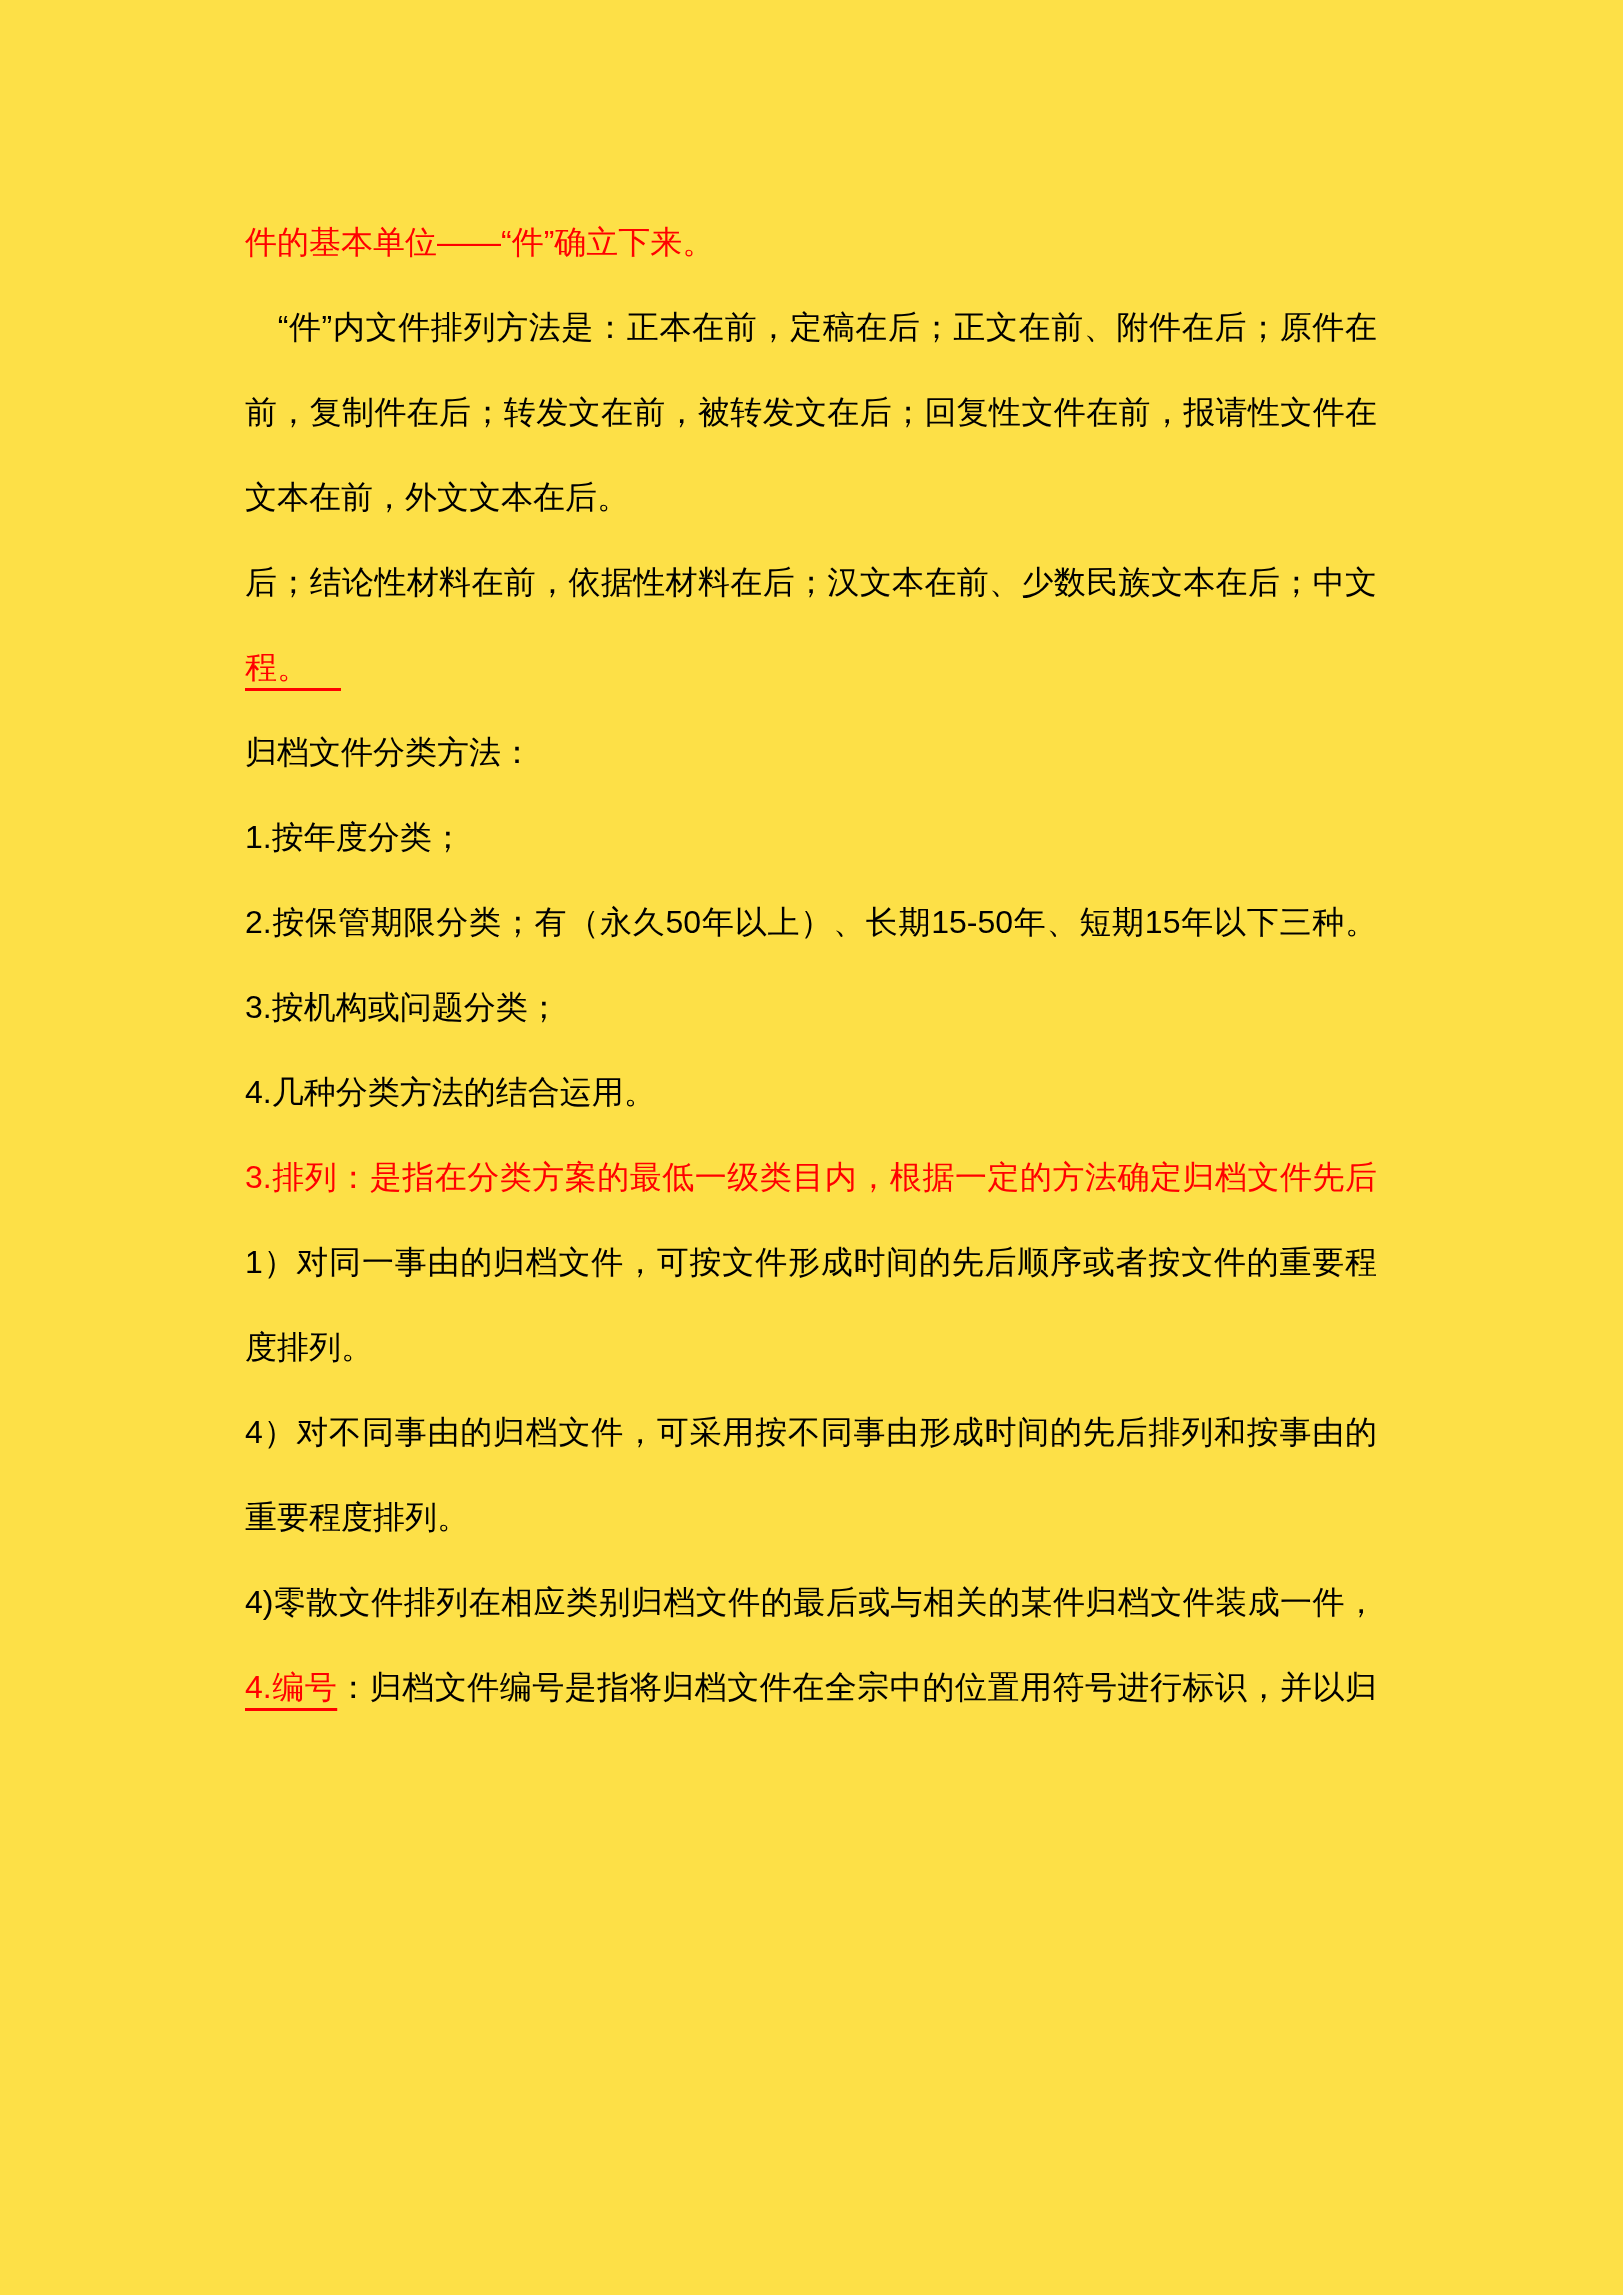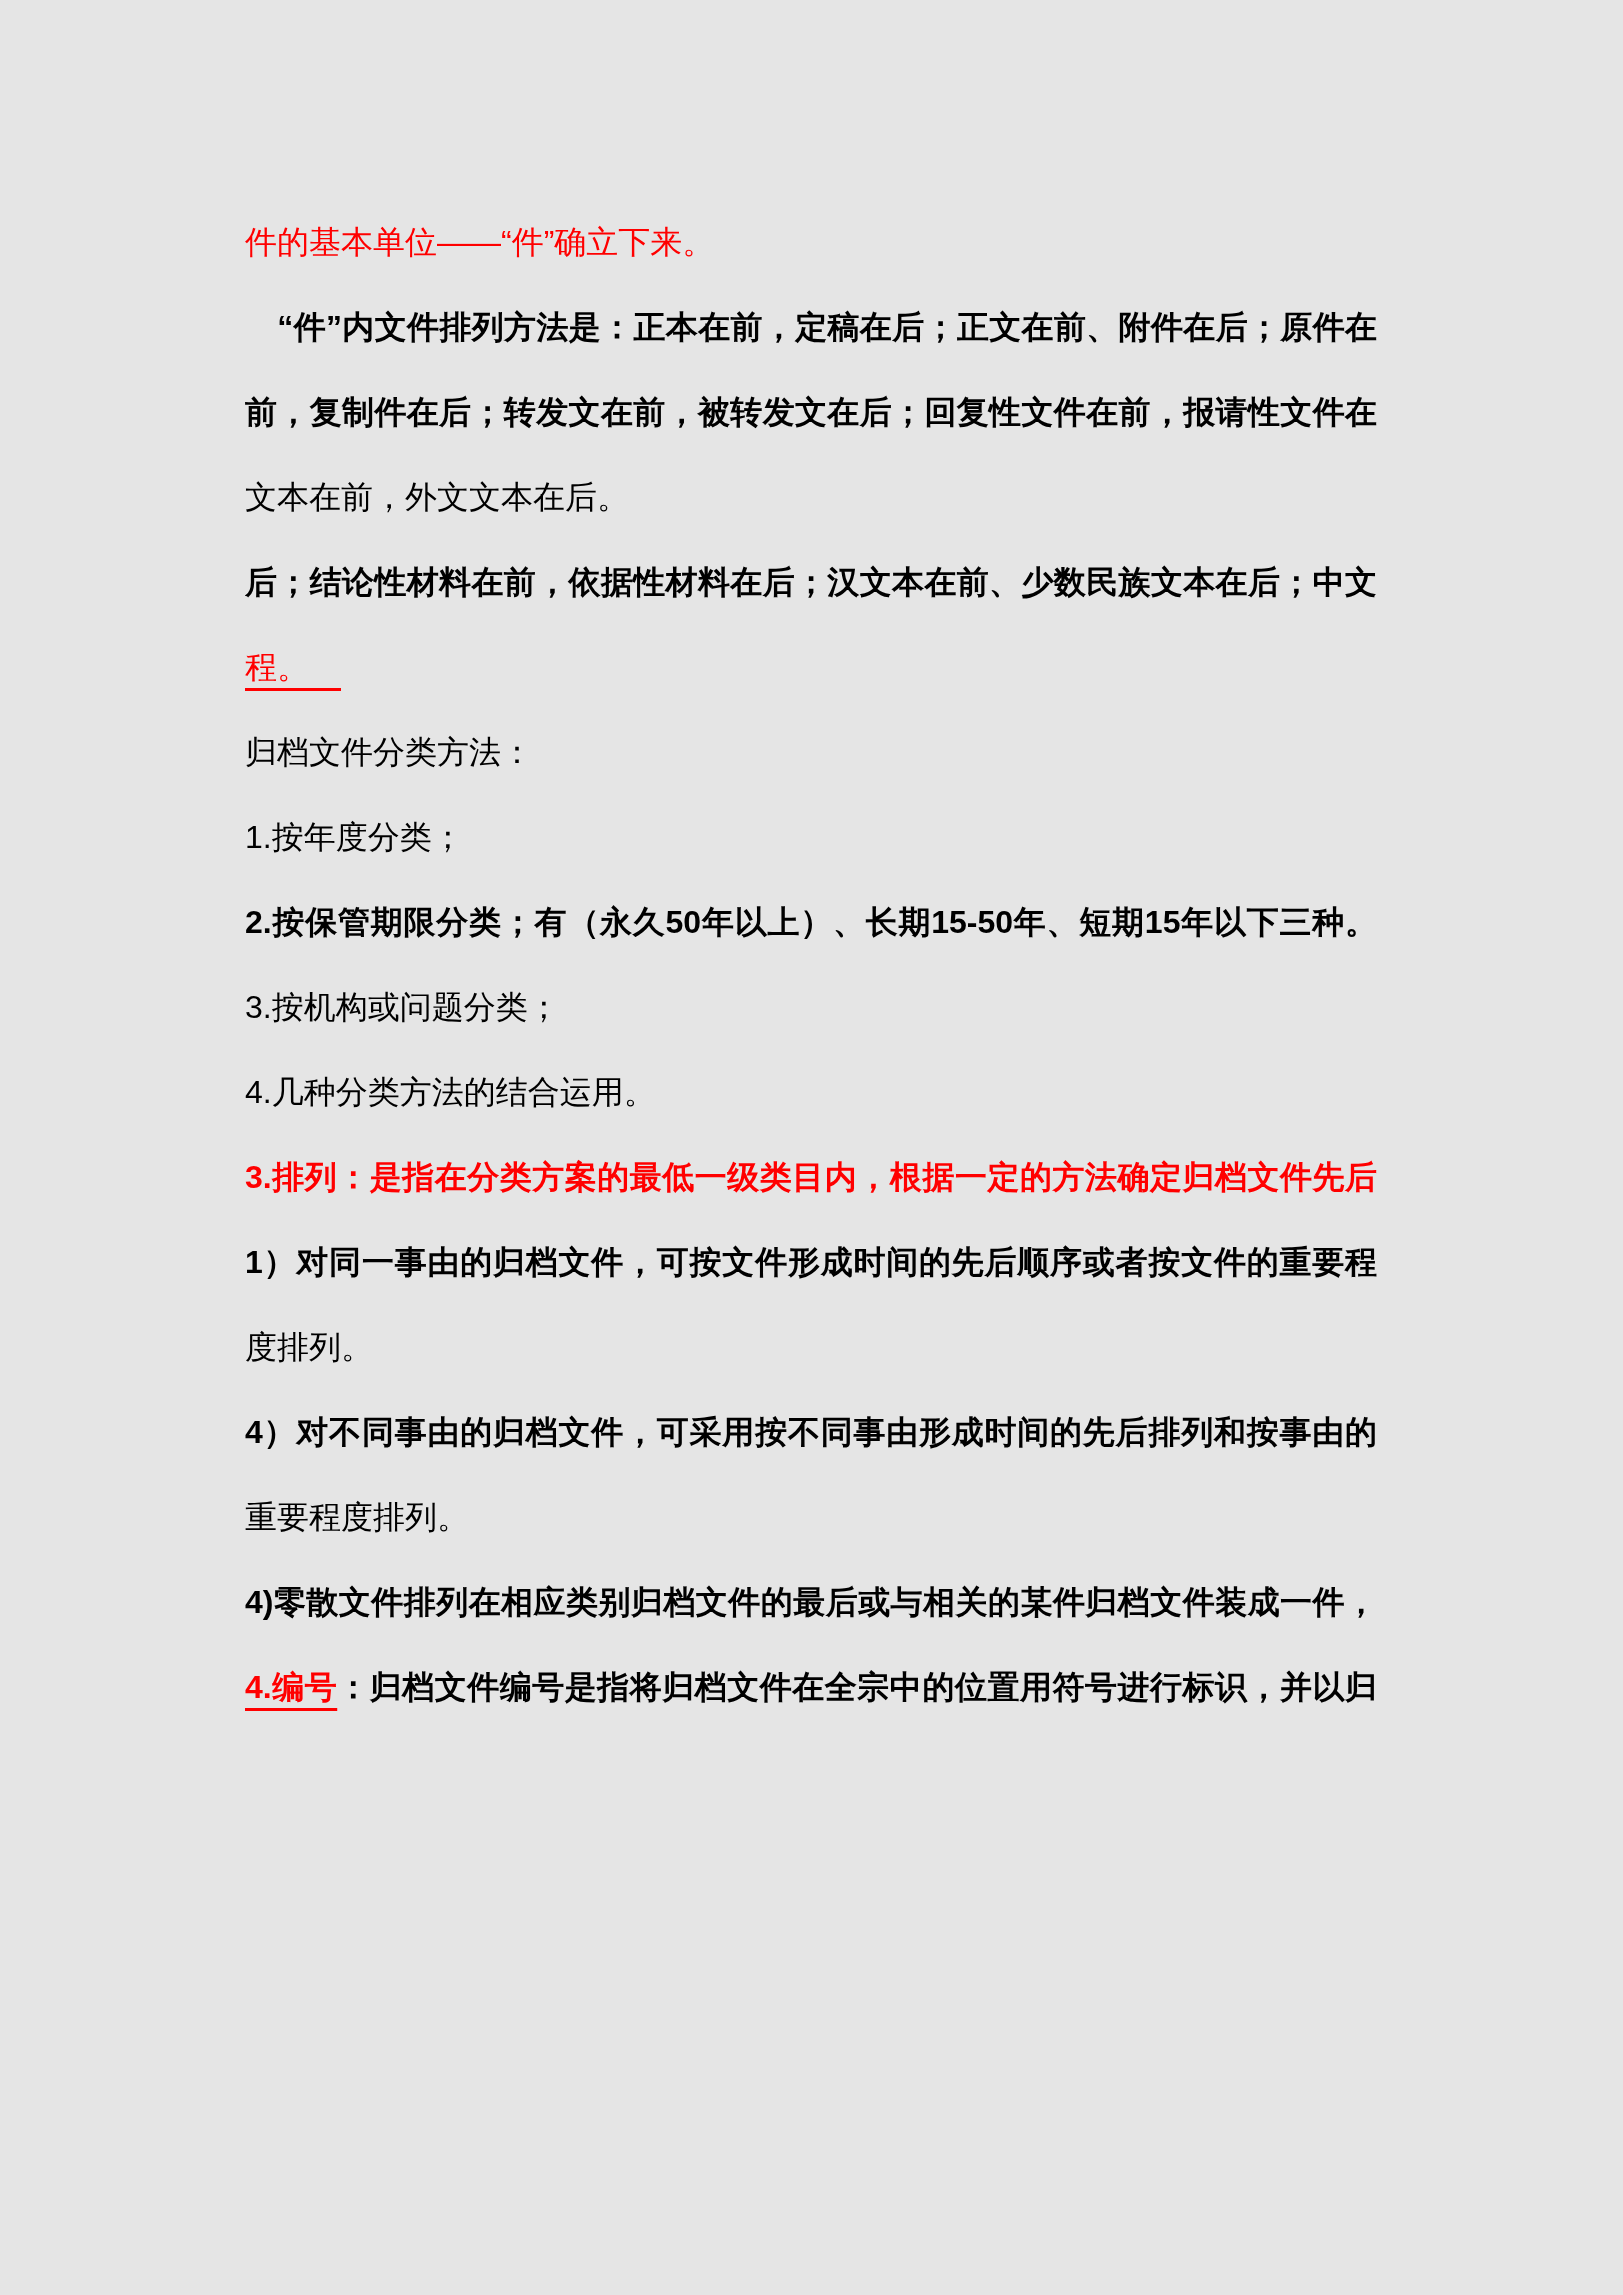--- a/index.html
+++ b/index.html
@@ -21,34 +21,33 @@
     height:85px;
     line-height:85px;
     font-size:32px;
     color:#000000;
     overflow:hidden;
   }
   .line.j{
     text-align:justify;
     text-align-last:justify;
     text-justify:inter-character;
-    font-weight:bold;
   }
   .seg{white-space:pre-wrap;}
   .seg.red{color:var(--red,#ff0000);}
   .seg.u{
     text-decoration:underline;
     text-decoration-thickness:2.7px;
     text-underline-offset:9.5px;
   }
 </style>
 </head>
 <body>
 
-<div class="page" style="background: #e5e5e5;">
+<div class="page" style="background: #fde047;">
   <div class="doc">
       <div class="line"><span class="seg red">件的基本单位——“件”确立下来。</span></div>
       <div class="line j"><span class="seg">　“件”内文件排列方法是：正本在前，定稿在后；正文在前、附件在后；原件在</span></div>
       <div class="line j"><span class="seg">前，复制件在后；转发文在前，被转发文在后；回复性文件在前，报请性文件在</span></div>
       <div class="line"><span class="seg">文本在前，外文文本在后。</span></div>
       <div class="line j"><span class="seg">后；结论性材料在前，依据性材料在后；汉文本在前、少数民族文本在后；中文</span></div>
       <div class="line"><span class="seg red u">程。　</span></div>
       <div class="line"><span class="seg">归档文件分类方法：</span></div>
       <div class="line"><span class="seg">1.按年度分类；</span></div>
       <div class="line j"><span class="seg">2.按保管期限分类；有（永久50年以上）、长期15-50年、短期15年以下三种。</span></div>

